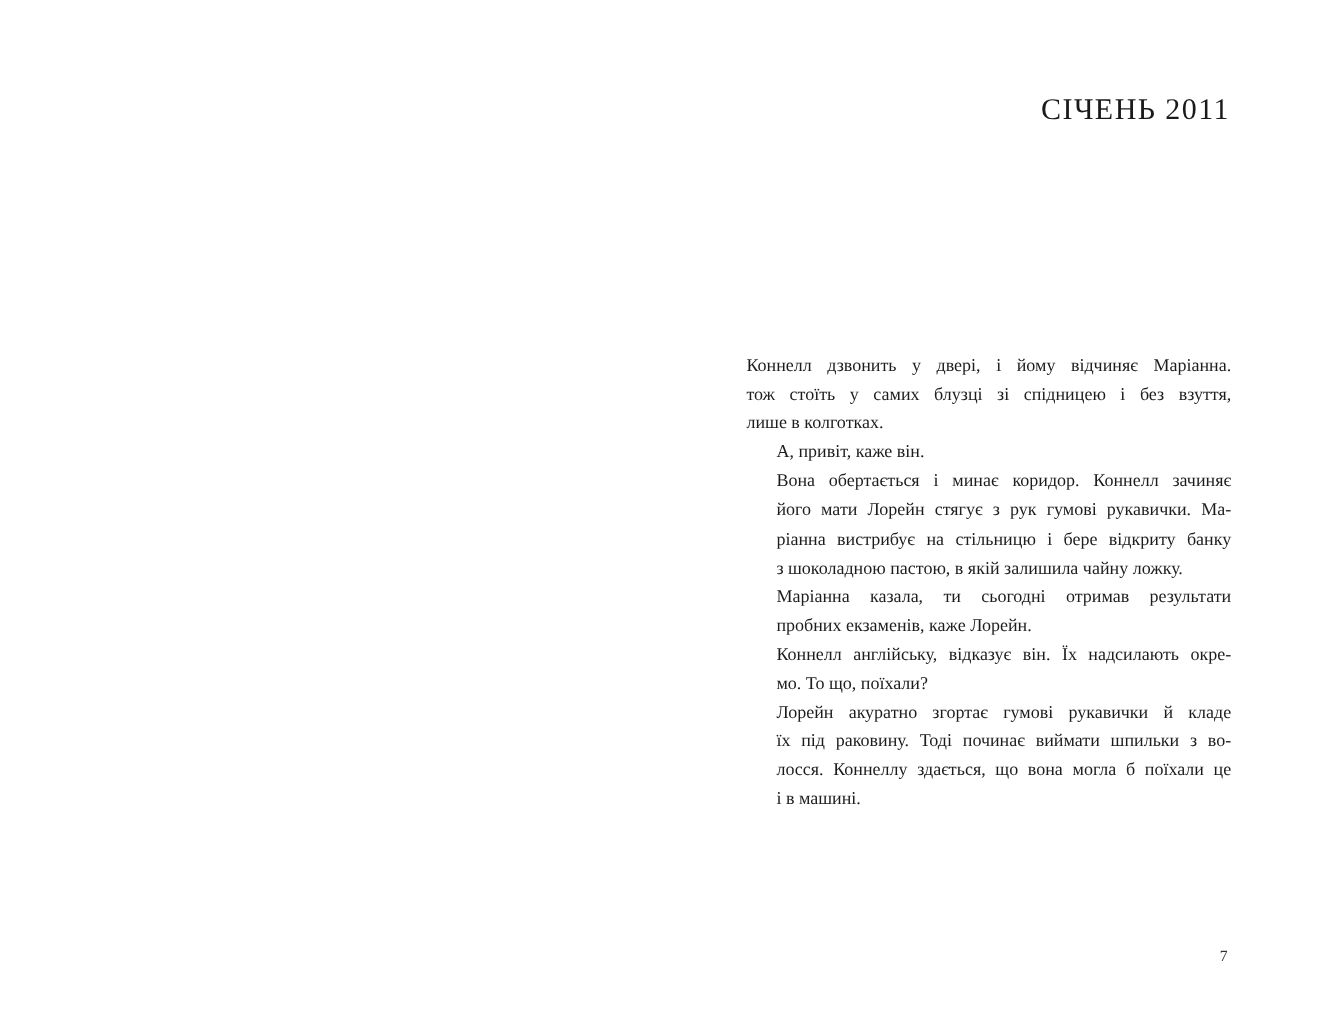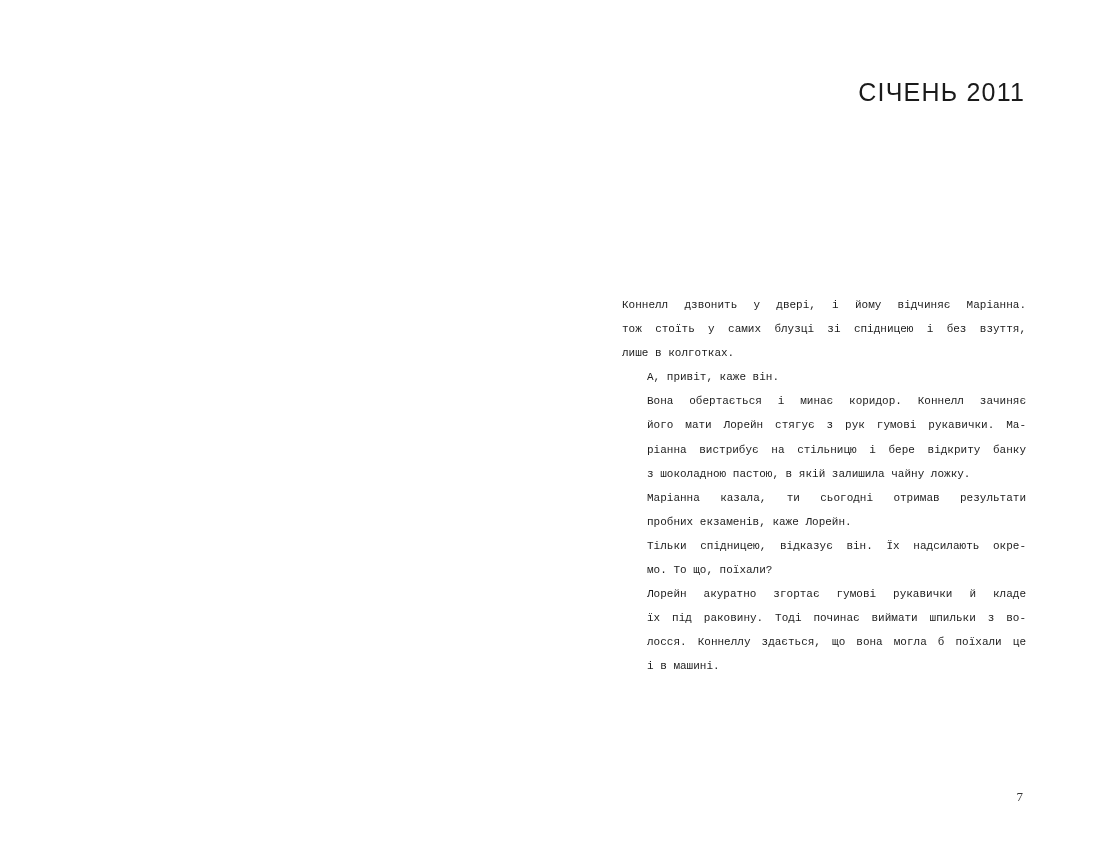--- a/index.html
+++ b/index.html
@@ -32,35 +32,35 @@
     position: absolute;
     left: 552px; top: 0;
     width: 553px;
     height: 850px;
     background: #ffffff;
   }
   .chapter-title {
     position: absolute;
     right: 80px;
     top: 78px;
-    font-family: Liberation Sans, sans-serif;
+    font-family: Liberation Serif, serif;
     font-size: 25px;
     letter-spacing: 1.2px;
     color: #1a1a1a;
     font-weight: normal;
     margin: 0;
     white-space: nowrap;
   }
   .body-text {
     position: absolute;
     left: 70px;
     top: 293px;
     width: 404px;
-    font-family: Liberation Mono, monospace;
-    font-size: 11px;
+    font-family: Liberation Serif, serif;
+    font-size: 15px;
     line-height: 24.1px;
     color: #1c1c1c;
   }
   .body-text p {
     margin: 0;
     text-align: justify;
     text-align-last: left;
     hyphens: manual;
   }
   .body-text p.indent {
@@ -112,21 +112,21 @@
         <span class="line">ріанна вистрибує на стільницю і бере відкриту банку</span>
         <span class="line last">з шоколадною пастою, в якій залишила чайну ложку.</span>
       </p>
 
       <p class="indent">
         <span class="line" style="text-indent:25px">Маріанна казала, ти сьогодні отримав результати</span>
         <span class="line last">пробних екзаменів, каже Лорейн.</span>
       </p>
 
       <p class="indent">
-        <span class="line" style="text-indent:25px">Тільки спідницею, відказує він. Їх надсилають окре-</span>
+        <span class="line" style="text-indent:25px">Коннелл англійську, відказує він. Їх надсилають окре-</span>
         <span class="line last">мо. То що, поїхали?</span>
       </p>
 
       <p class="indent">
         <span class="line" style="text-indent:25px">Лорейн акуратно згортає гумові рукавички й кладе</span>
         <span class="line">їх під раковину. Тоді починає виймати шпильки з во-</span>
         <span class="line">лосся. Коннеллу здається, що вона могла б поїхали це</span>
         <span class="line last">і в машині.</span>
       </p>
     </div>

